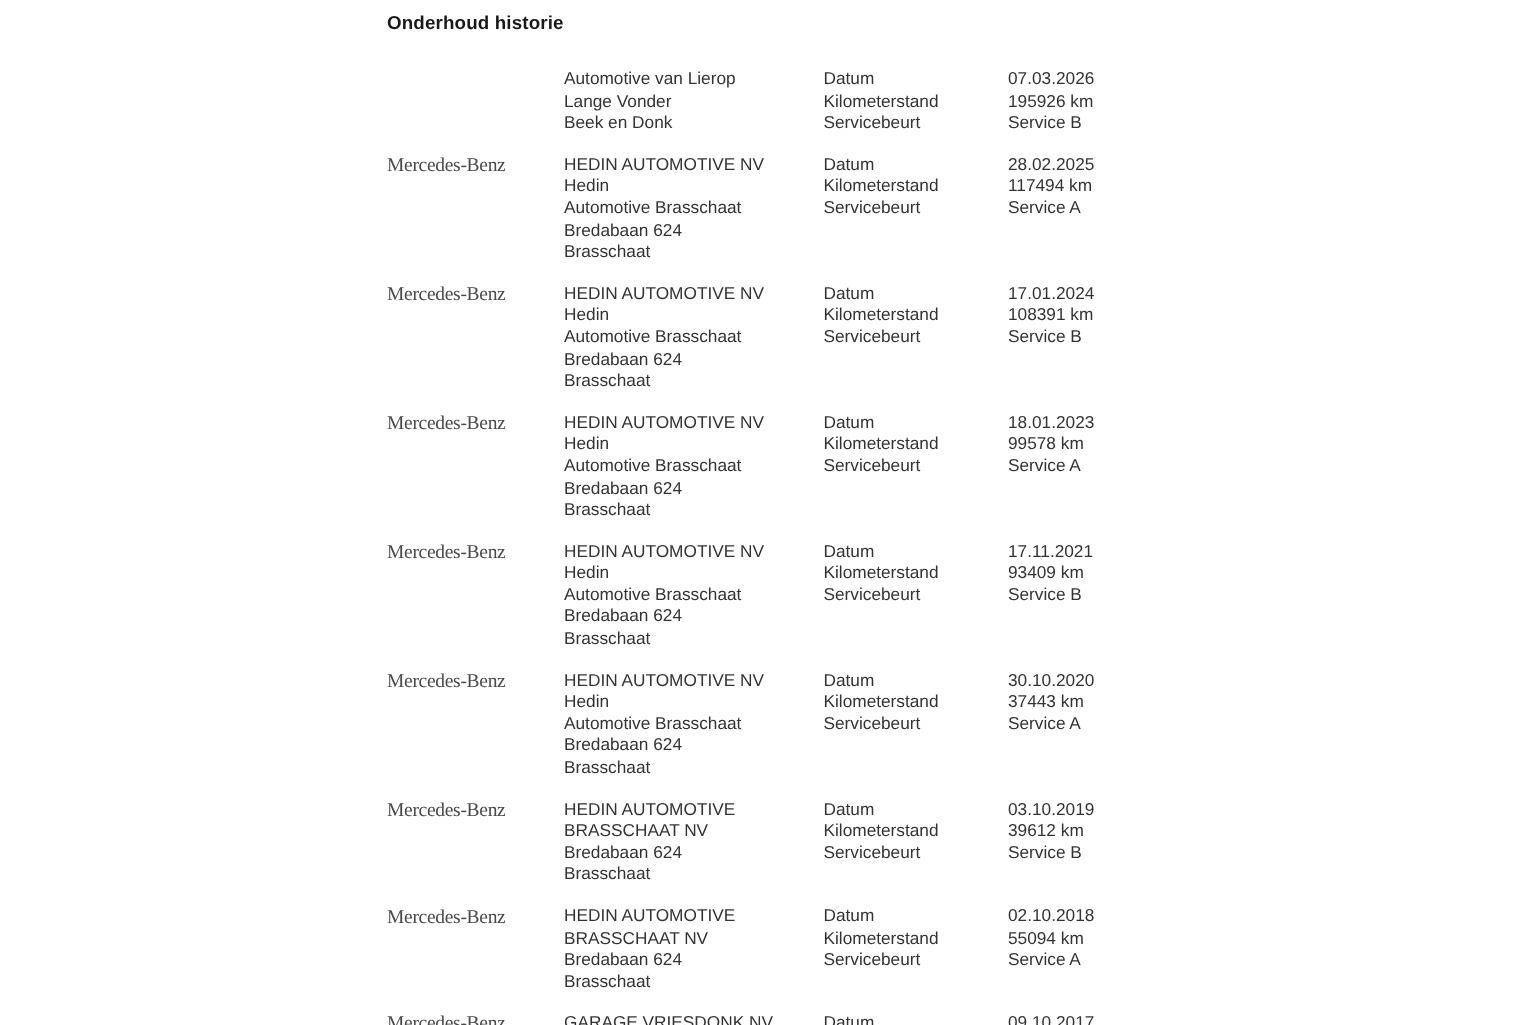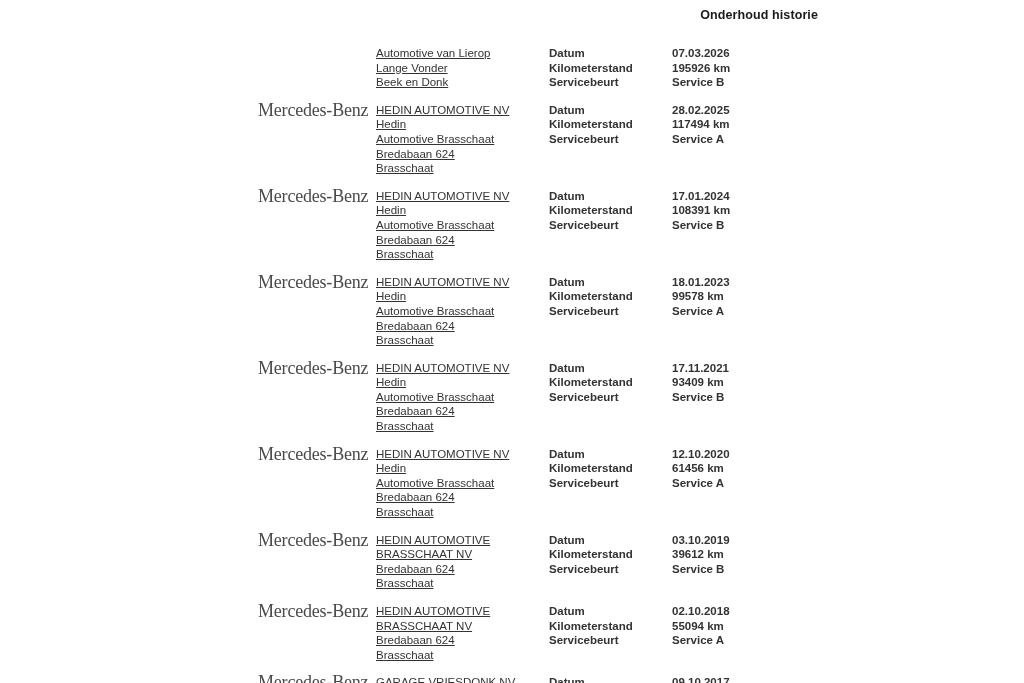--- a/index.html
+++ b/index.html
@@ -14,47 +14,45 @@
     position: absolute;
     left: 258px;
     top: 8px;
     width: 560px;
   }
   .page-title {
     font-size: 12.5px;
     font-weight: bold;
     color: #1a1a1a;
     letter-spacing: 0.1px;
-    text-align: right;
   }
   .records {
     margin-top: 24px;
     display: flex;
     flex-direction: column;
     gap: 13px;
   }
   .record {
     display: grid;
     grid-template-columns: 118px 173px 123px auto;
     font-size: 11.5px;
     line-height: 14.6px;
   }
   .mb-logo {
     font-family: "Liberation Serif", serif;
-    font-size: 18px;
+    font-size: 13px;
     line-height: 14.6px;
     letter-spacing: -0.2px;
     white-space: nowrap;
   }
   .col-company {
     white-space: pre-line;
     padding-right: 8px;
-    text-decoration: underline;
-  }
-  .col-labels div, .col-values div { height: 14.6px; font-weight: bold; }
+  }
+  .col-labels div, .col-values div { height: 14.6px; }
 </style>
 </head>
 <body style="color: rgb(51, 51, 51);">
 
 <div class="page">
   <div class="page-title">Onderhoud historie</div>
   <div class="records">
   <div class="record">
     <div class="col-logo">
       <span class="mb-logo" style="color: rgb(74, 74, 74); visibility: hidden;">Mercedes-Benz</span>
@@ -161,22 +159,22 @@
     <div class="col-company">HEDIN AUTOMOTIVE NV Hedin
 Automotive Brasschaat
 Bredabaan 624
 Brasschaat</div>
     <div class="col-labels">
       <div>Datum</div>
       <div>Kilometerstand</div>
       <div class="service-only">Servicebeurt</div>
     </div>
     <div class="col-values">
-      <div>12.10.2020</div>
-      <div>61456 km</div>
+      <div>30.10.2020</div>
+      <div>37443 km</div>
       <div class="service-only">Service A</div>
     </div>
   </div>
 
   <div class="record">
     <div class="col-logo">
       <span class="mb-logo" style="color: rgb(74, 74, 74);">Mercedes-Benz</span>
     </div>
     <div class="col-company">HEDIN AUTOMOTIVE
 BRASSCHAAT NV

